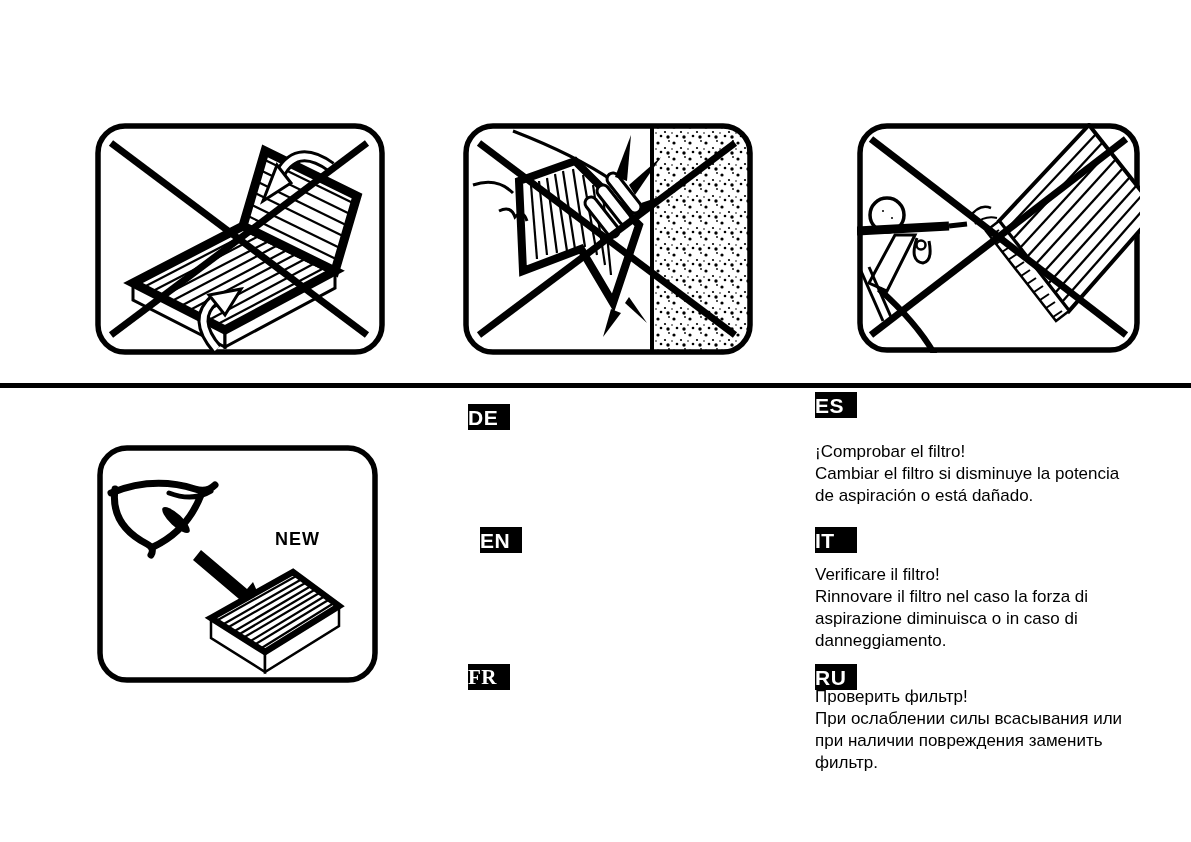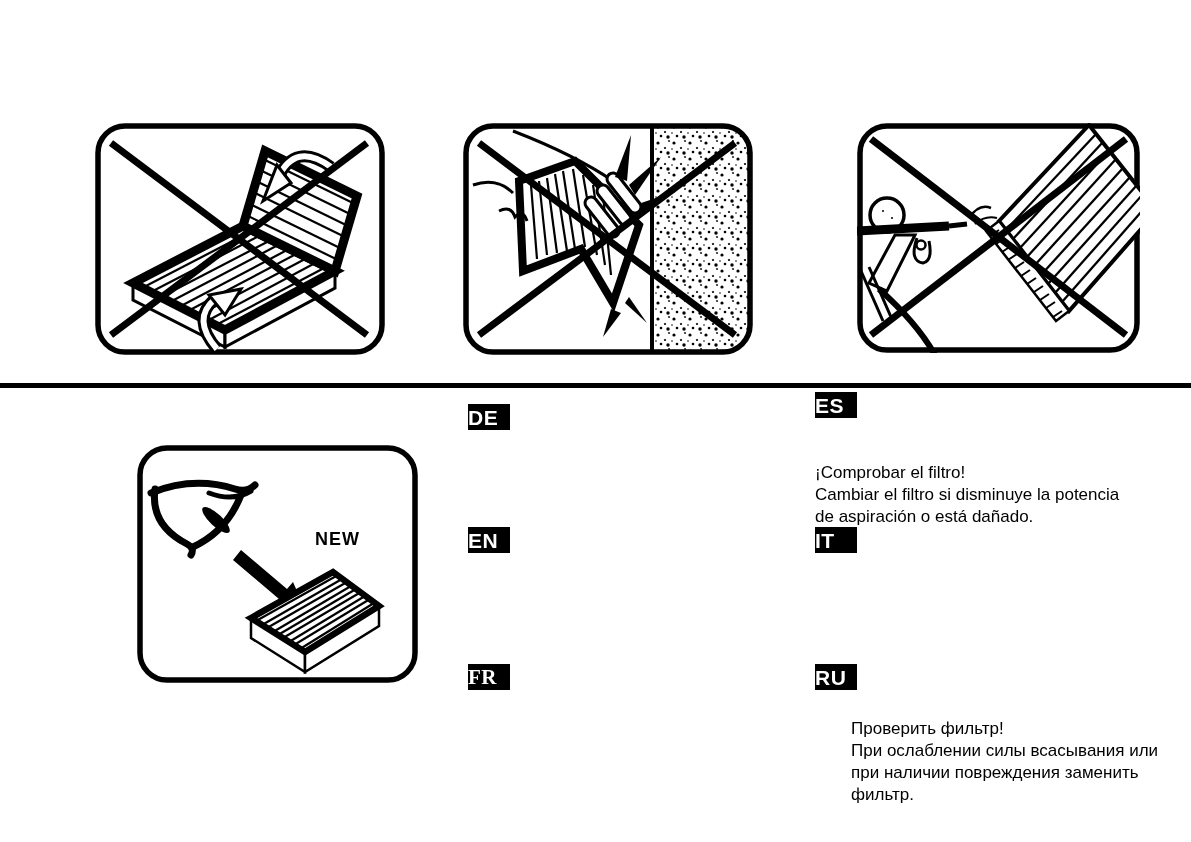--- a/index.html
+++ b/index.html
@@ -183,21 +183,21 @@
       </g>
       <g stroke="#000" stroke-width="7">
         <line x1="14" y1="16" x2="269" y2="212"></line>
           <line x1="269" y1="16" x2="14" y2="212"></line>
       </g>
     </svg>
   </div>
 
   <div class="divider"></div>
 
-  <div class="panel" style="left:97px;top:445px;width:281px;height:214px;margin-left:40px;">
+  <div class="panel" style="left:97px;top:445px;width:281px;height:214px;">
     <svg width="281" height="238" viewBox="0 0 281 238">
       <rect x="3" y="3" width="275" height="232" rx="27" fill="#fff" stroke="#000" stroke-width="5.5"></rect>
       <g stroke="#000" fill="none" stroke-linecap="round">
         <path d="M 14 48 Q 56 31 98 44 Q 110 48 118 40" stroke-width="7"></path>
         <path d="M 72 48 Q 96 57 114 46" stroke-width="5"></path>
         <path d="M 18 44 Q 13 80 50 99 Q 58 103 54 110" stroke-width="7"></path>
         <path d="M 56 102 Q 90 86 104 50" stroke-width="7"></path>
         <ellipse cx="79" cy="75" rx="6" ry="18" transform="rotate(-47 79 75)" fill="#000" stroke="none"></ellipse>
       </g>
       <polygon points="96,115 104,105 150,144 156,137 170,169 136,160 142,154" fill="#000"></polygon>
@@ -216,30 +216,34 @@
             <line x1="157" y1="200" x2="233" y2="154"></line>
           <line x1="163" y1="204" x2="237" y2="158"></line>
         </g>
       </g>
     </svg>
     <div class="new-label">NEW</div>
   </div>
 
   <div class="badge" style="left:468px;top:404px;">DE</div>
 
-  <div class="badge" style="left:468px;top:527px;">EN</div>
+  <div class="badge" style="left:480px;top:527px;">EN</div>
 
   <div class="badge" style="left:468px;top:664px;font-family:Liberation Serif, serif;">FR</div>
 
   <div class="badge" style="left:815px;top:392px;">ES</div>
-  <div class="langtext" style="left:815px;top:462px;width:340px;">¡Comprobar el filtro!
+  <div class="langtext" style="left:815px;top:441px;width:340px;">¡Comprobar el filtro!
 Cambiar el filtro si disminuye la potencia
 de aspiración o está dañado.</div>
 
   <div class="badge" style="left:815px;top:527px;">IT</div>
+  <div class="langtext" style="left:815px;top:564px;width:340px;">Verificare il filtro!
+Rinnovare il filtro nel caso la forza di
+aspirazione diminuisca o in caso di
+danneggiamento.</div>
 
   <div class="badge" style="left:815px;top:664px;">RU</div>
-  <div class="langtext" style="left:815px;top:718px;width:340px;margin-left:36px;">Проверить фильтр!
+  <div class="langtext" style="left:815px;top:686px;width:340px;">Проверить фильтр!
 При ослаблении силы всасывания или
 при наличии повреждения заменить
 фильтр.</div>
 
 </div>
 
 </body></html>

